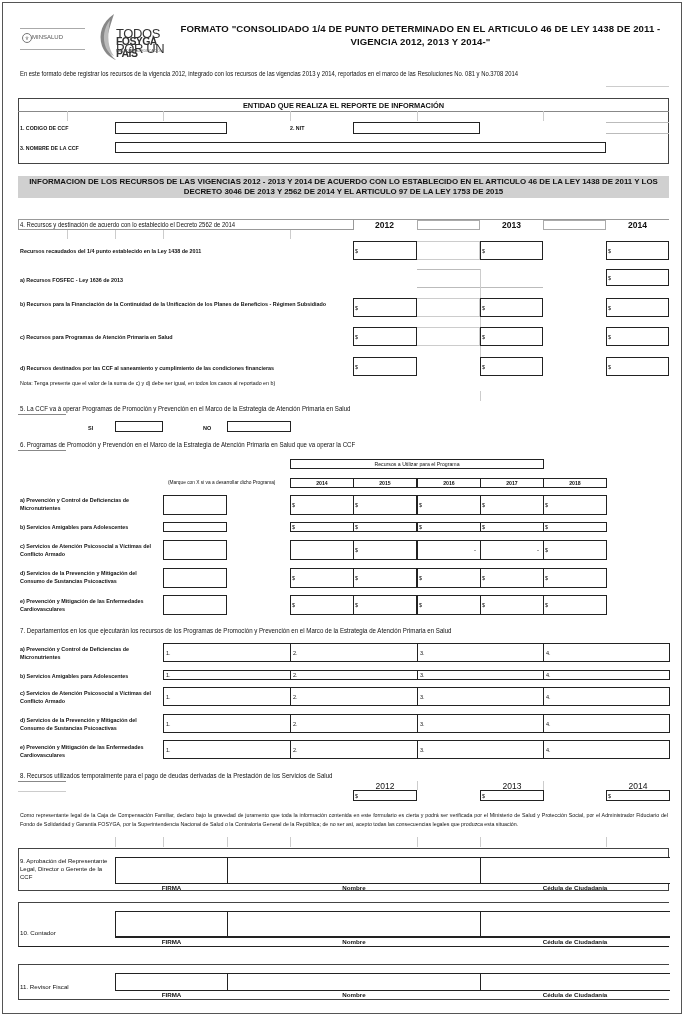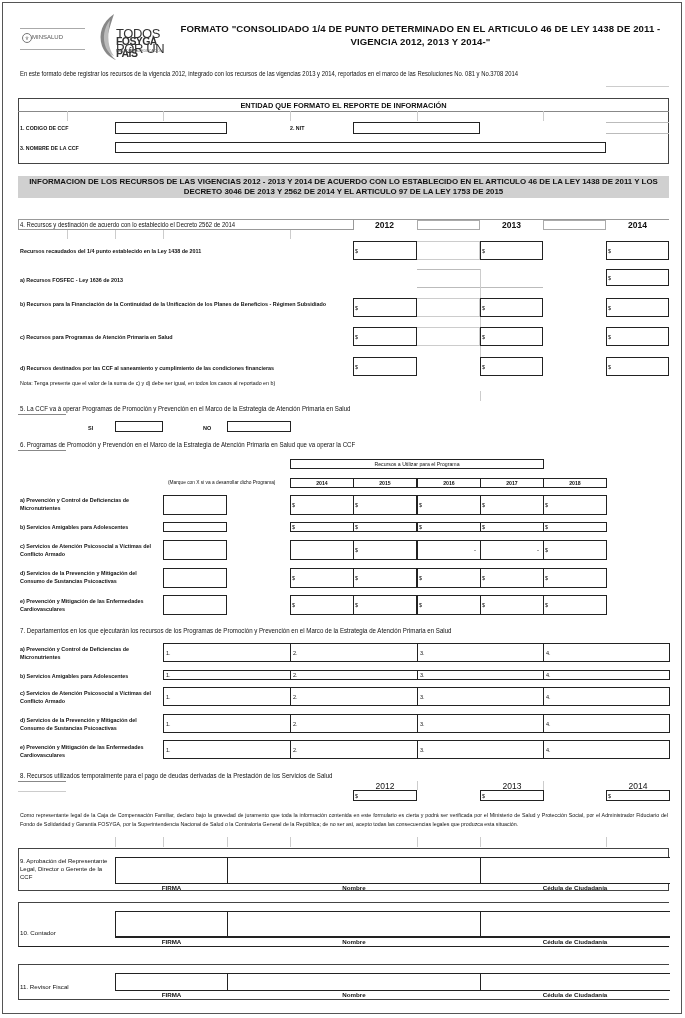--- a/index.html
+++ b/index.html
@@ -52,21 +52,21 @@
   </svg>
   <span class="l1">TODOS POR UN</span>
   <span class="l2">FOSYGA PAÍS</span>
   <span class="l3">PAZ  EQUIDAD  EDUCACIÓN</span>
 </div>
 <div class="hdr-title">FORMATO  "CONSOLIDADO 1/4 DE PUNTO DETERMINADO EN EL ARTICULO 46 DE   LEY 1438 DE  2011 - VIGENCIA 2012, 2013 Y 2014-"</div>
 <div class="intro">En este formato debe registrar los recursos de la vigencia 2012, integrado con los recursos de las vigencias 2013 y 2014, reportados en el marco de las Resoluciones No. 081  y No.3708  2014</div>
 <div class="hline" style="left:606px;top:86px;width:63px;border-color:#ccc;"></div>
 
 <div class="section-frame" style="left:18px;top:98px;width:651px;height:66px;"></div>
-<div class="abs t7" style="left:18px;top:101px;width:651px;text-align:center;font-weight:bold;font-size:7.4px;">ENTIDAD QUE FORMATO   EL REPORTE DE INFORMACIÓN</div>
+<div class="abs t7" style="left:18px;top:101px;width:651px;text-align:center;font-weight:bold;font-size:7.4px;">ENTIDAD QUE REALIZA   EL REPORTE DE INFORMACIÓN</div>
 <div class="hline" style="left:18px;top:111px;width:651px;border-color:#888;"></div>
 <div class="vline" style="left:67px;top:111px;height:10px;"></div>
 <div class="vline" style="left:163px;top:111px;height:10px;"></div>
 <div class="vline" style="left:290px;top:111px;height:10px;"></div>
 <div class="vline" style="left:417px;top:111px;height:10px;"></div>
 <div class="vline" style="left:543px;top:111px;height:10px;"></div>
 <div class="abs t6n" style="left:20px;top:125px;font-weight:bold;">1. CODIGO  DE CCF</div>
 <div class="box thick" style="left:115px;top:122px;width:112px;height:12px;">
     <span class="num"></span>
   </div>

